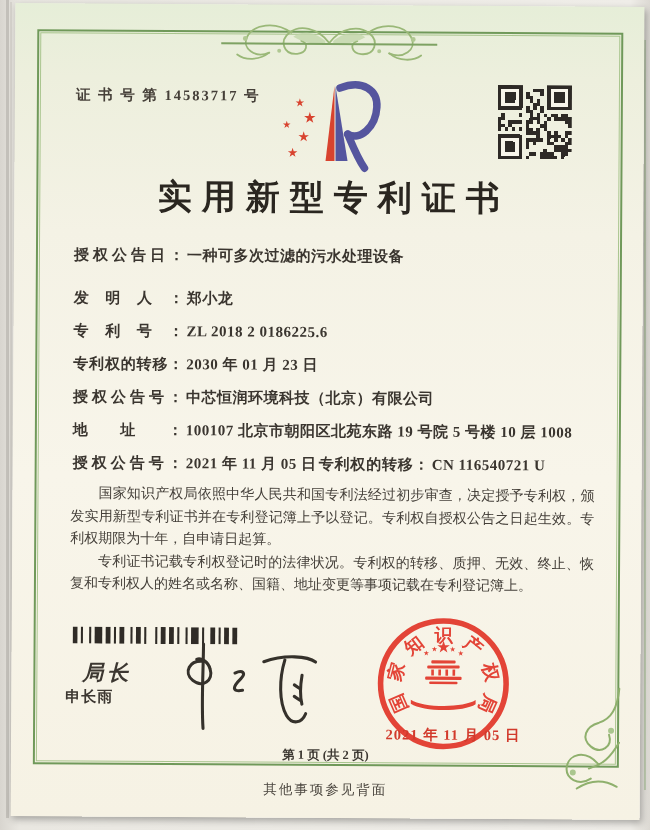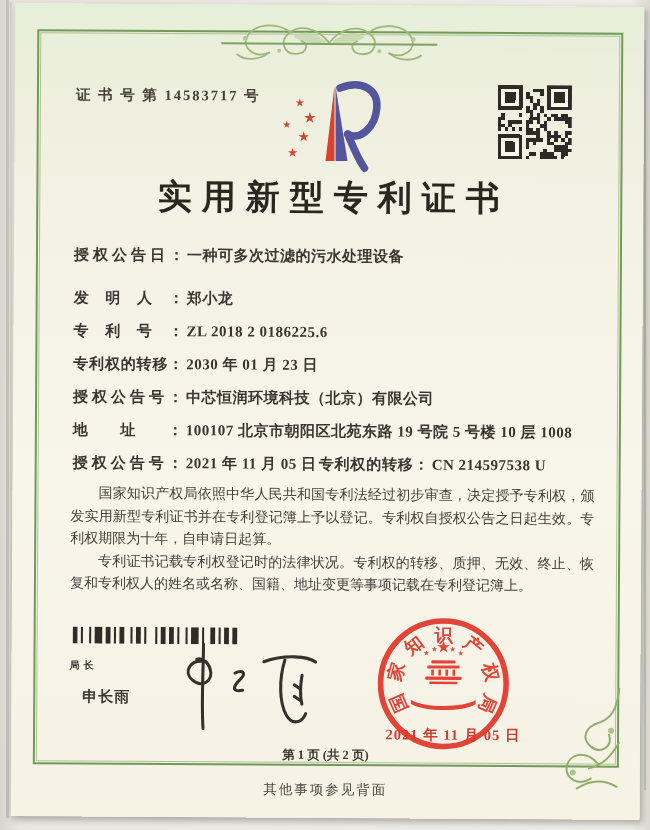--- a/index.html
+++ b/index.html
@@ -28,22 +28,22 @@
   .fields{position:absolute;left:60px;top:242px;width:540px;font-size:15px;font-weight:700;}
   .frow{height:18px;line-height:18px;margin-bottom:15px;position:relative;white-space:nowrap;}
   .frow.first{margin-bottom:25px;}
   .flabel{display:inline-block;width:110px;text-align:justify;text-align-last:justify;vertical-align:top;}
   .fvalue{margin-left:3px;letter-spacing:.5px;}
   .grant2{position:absolute;left:246px;top:0;}
   .paras{position:absolute;left:58px;top:479px;width:524px;font-size:14px;line-height:22.5px;
     text-align:justify;color:#45403a;font-weight:500;}
   .paras p{margin:0;text-indent:2em;}
   .barcode{position:absolute;left:61px;top:623px;width:168px;height:17px;}
-  .director{position:absolute;left:58px;top:655px;font-size:10px;font-weight:700;letter-spacing:4px;color:#3c3731;}
-  .director-name{position:absolute;left:71px;top:684px;font-size:15px;font-weight:700;letter-spacing:1px;color:#3c3731;}
+  .director{position:absolute;left:71px;top:655px;font-size:21px;font-weight:700;letter-spacing:4px;color:#3c3731;font-style:italic;}
+  .director-name{position:absolute;left:54px;top:684px;font-size:15px;font-weight:700;letter-spacing:1px;color:#3c3731;}
   .sig{position:absolute;left:148px;top:636px;width:178px;height:92px;}
   .seal{position:absolute;left:351px;top:597px;width:162px;height:162px;opacity:.95;}
   .seal-date{position:absolute;left:372px;top:720px;width:140px;text-align:center;
     font-size:14.5px;font-weight:700;color:#d23a2c;letter-spacing:1px;}
   .pagenum{position:absolute;left:0;right:0;top:742px;text-align:center;font-size:12.5px;font-weight:600;color:#3d3832;}
   .backnote{position:absolute;left:0;right:0;top:776px;text-align:center;font-size:13.5px;color:#4a453e;letter-spacing:2px;}
   .orn-top{position:absolute;left:206px;top:12px;width:216px;height:48px;}
   .orn-corner{position:absolute;left:548px;top:680px;width:80px;height:108px;}
 </style>
 </head>
@@ -237,21 +237,21 @@
 
   <div class="title">实用新型专利证书</div>
 
   <div class="fields" id="fields">
       <div class="frow first"><span class="flabel">授权公告日：</span><span class="fvalue">一种可多次过滤的污水处理设备</span></div>
       <div class="frow"><span class="flabel">发明人：</span><span class="fvalue">郑小龙</span></div>
       <div class="frow"><span class="flabel">专利号：</span><span class="fvalue">ZL 2018 2 0186225.6</span></div>
       <div class="frow"><span class="flabel">专利权的转移：</span><span class="fvalue">2030 年 01 月 23 日</span></div>
       <div class="frow"><span class="flabel">授权公告号：</span><span class="fvalue">中芯恒润环境科技（北京）有限公司</span></div>
       <div class="frow"><span class="flabel">地址：</span><span class="fvalue">100107 北京市朝阳区北苑东路 19 号院 5 号楼 10 层 1008</span></div>
-      <div class="frow"><span class="flabel">授权公告号：</span><span class="fvalue">2021 年 11 月 05 日</span><span class="grant2"><span class="flabel">专利权的转移：</span><span class="fvalue">CN 214597538 U</span></span></div>
+      <div class="frow"><span class="flabel">授权公告号：</span><span class="fvalue">2021 年 11 月 05 日</span><span class="grant2"><span class="flabel">专利权的转移：</span><span class="fvalue">CN 116540721 U</span></span></div>
     </div>
 
   <div class="paras">
     <p>国家知识产权局依照中华人民共和国专利法经过初步审查，决定授予专利权，颁发实用新型专利证书并在专利登记簿上予以登记。专利权自授权公告之日起生效。专利权期限为十年，自申请日起算。</p>
     <p>专利证书记载专利权登记时的法律状况。专利权的转移、质押、无效、终止、恢复和专利权人的姓名或名称、国籍、地址变更等事项记载在专利登记簿上。</p>
   </div>
 
   <svg class="barcode" id="barcode" viewBox="0 0 168 17" preserveAspectRatio="none">
       <rect x="0" y="0" width="4.808196721311475" height="17" fill="#2f2b26"></rect>
       <rect x="8.262295081967213" y="0" width="2.054098360655738" height="17" fill="#2f2b26"></rect>

